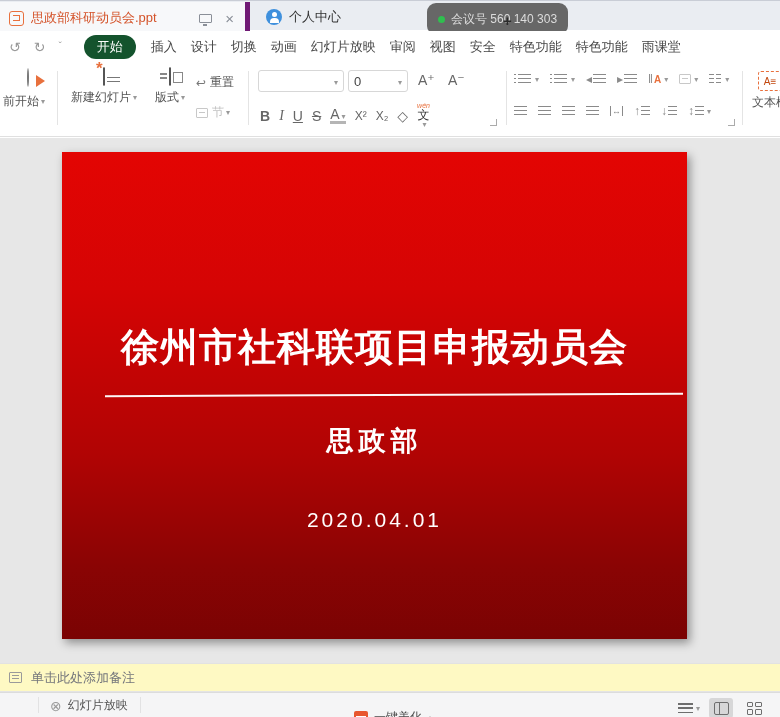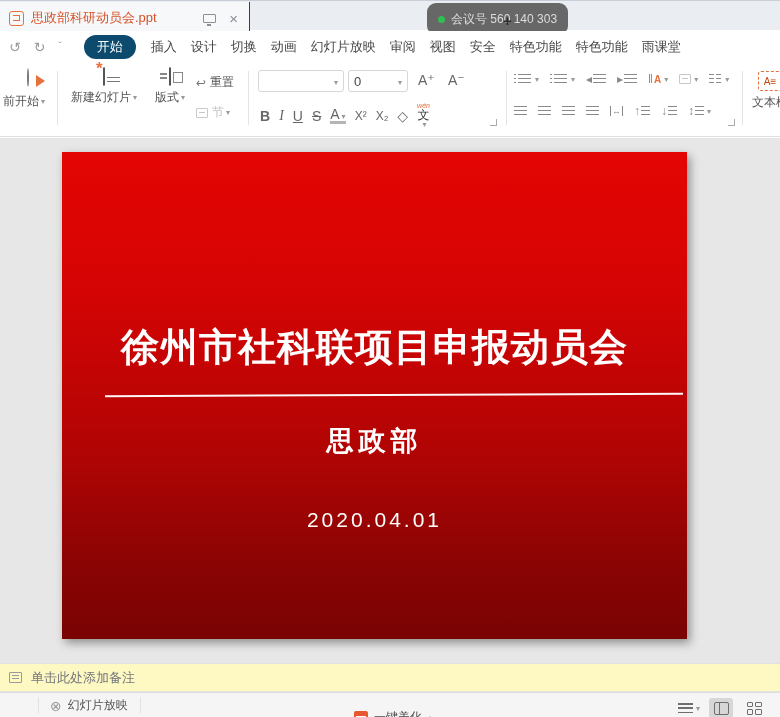--- a/index.html
+++ b/index.html
@@ -3,21 +3,21 @@
 <meta charset="utf-8">
 <style>
   * { margin:0; padding:0; box-sizing:border-box; }
   body { background:#fff; }
   .app{position:relative;width:780px;height:717px;overflow:hidden;background:#fff;
        font-family:"Liberation Sans","DejaVu Sans",sans-serif;}
 
   
   .tabbar{position:absolute;top:0;left:0;right:0;height:30px;background:#eaedf2;border-top:1px solid #c9cdd6;}
   .doctab{position:absolute;left:0;top:1px;width:250px;height:29px;background:#f7f8fa;
-          border-right:1px solid #701a75;display:flex;align-items:center;padding:16px 9px;gap:7px;}
+          border-right:5px solid #701a75;display:flex;align-items:center;padding:16px 9px;gap:7px;}
   .wps-icon{width:15px;height:15px;border:1.6px solid #e8703d;border-radius:3px;position:relative;flex:none}
   .wps-icon::after{content:"";position:absolute;left:3px;top:3px;width:6px;height:4px;border:1.4px solid #e8703d;border-left:none;}
   .doctab-title{color:#d4532a;font-size:13px;flex:1;white-space:nowrap;overflow:hidden}
   .monitor-icon{width:13px;height:9px;border:1.3px solid #8a8f98;border-radius:1px;position:relative;flex:none;margin-right:4px}
   .monitor-icon::after{content:"";position:absolute;left:3px;bottom:-4px;width:4px;height:2px;background:#8a8f98}
   .close-x{color:#8a8f98;font-size:15px;line-height:1;padding:0 2px}
   .ptab{position:absolute;left:251px;top:1px;height:29px;display:flex;align-items:center;gap:7px;padding:0 15px;color:#333;font-size:13px}
   .person-icon{width:16px;height:16px;border-radius:50%;background:#3f90dd;position:relative;flex:none}
   .person-icon::before{content:"";position:absolute;left:5.5px;top:3px;width:5px;height:5px;border-radius:50%;background:#fff}
   .person-icon::after{content:"";position:absolute;left:3.5px;top:9px;width:9px;height:5px;border-radius:4px 4px 0 0;background:#fff}
@@ -26,21 +26,21 @@
   .gdot{width:7px;height:7px;border-radius:50%;background:#2fbf4f;flex:none}
   .cursor-cross{position:absolute;left:503px;top:11px;color:#2b2b2b;font-size:15px;font-weight:bold}
 
   
   .menubar{position:absolute;top:31px;left:0;right:0;height:31px;background:#fff;display:flex;align-items:center;}
   .hist{color:#9a9a9a;font-size:14px;margin-left:9px;display:flex;align-items:center;gap:13px}
   .hist span{cursor:default}
   .chev{font-size:10px;color:#9a9a9a}
   .mtabs{display:flex;align-items:center;margin-left:14px}
   .mtab{font-size:13px;color:#474747;margin:0 7px;white-space:nowrap}
-  .mtab.active{background:#0c4a6e;color:#fff;border-radius:12px;padding:3px 13px;margin:0 8px}
+  .mtab.active{background:#14532d;color:#fff;border-radius:12px;padding:3px 13px;margin:0 8px}
 
   
   .toolbar{position:absolute;top:62px;left:0;right:0;height:75px;background:#fff;border-bottom:1px solid #e0e0e0;}
   .vsep{position:absolute;top:9px;bottom:11px;width:1px;background:#e4e4e4}
   .tb-label{font-size:12px;color:#555;white-space:nowrap}
   .arr::after{content:"▾";font-size:8px;color:#999;margin-left:2px;vertical-align:1px}
   .play-wrap{position:absolute;left:2px;top:7px;width:52px;text-align:center}
   .play-circle{width:25px;height:25px;border:1.5px solid #787878;border-radius:50%;position:relative;margin:0 auto}
   .play-circle::after{content:"";position:absolute;left:8px;top:5.5px;border-left:9px solid #e8703d;border-top:6px solid transparent;border-bottom:6px solid transparent}
   .play-wrap .tb-label{display:block;margin-top:6px;margin-left:-8px}
@@ -124,20 +124,24 @@
 
 <div class="app">
 
   <div class="tabbar">
     <div class="doctab">
       <span class="wps-icon"></span>
       <span class="doctab-title">思政部科研动员会.ppt</span>
       <span class="monitor-icon"></span>
       <span class="close-x">×</span>
     </div>
+    <div class="ptab">
+      <span class="person-icon"></span>
+      <span>个人中心</span>
+    </div>
     <div class="meeting">
       <span class="gdot"></span>
       <span>会议号 560 140 303</span>
     </div>
     <span class="cursor-cross">+</span>
   </div>
 
   <div class="menubar">
     <div class="hist">
       <span>↺</span>

